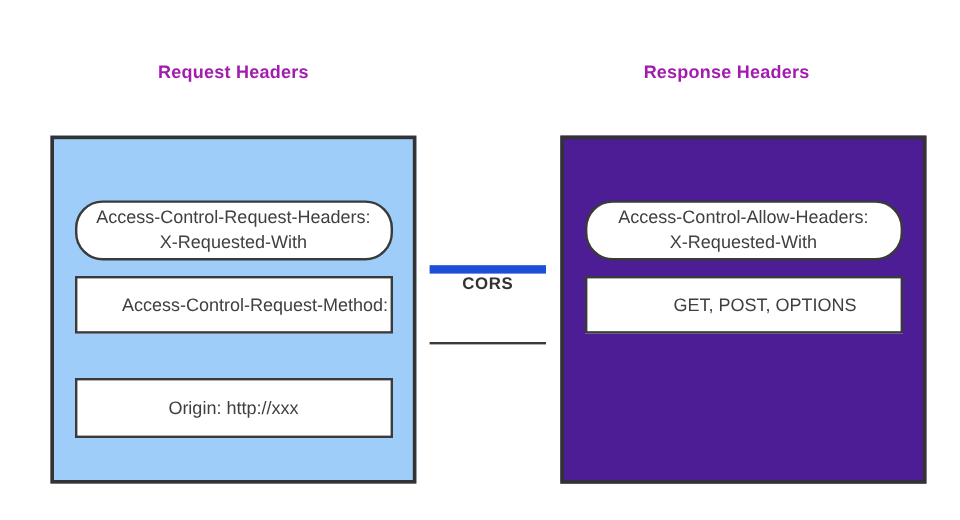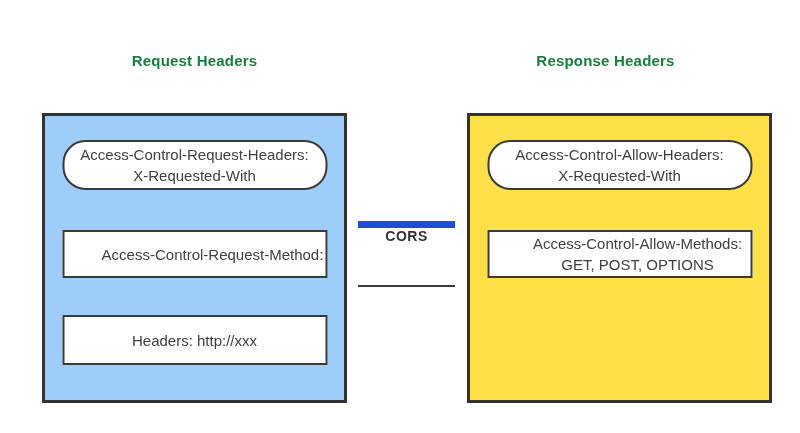--- a/index.html
+++ b/index.html
@@ -15,55 +15,55 @@
     font-family: "Liberation Sans", sans-serif;
     overflow: hidden;
   }
   .panel-title {
     position: absolute;
     top: 52px;
     width: 305px;
     text-align: center;
     font-size: 15px;
     font-weight: bold;
-    color: #15803d;
+    color: #a21caf;
     letter-spacing: 0.2px;
   }
   .panel-title.left  { left: 42px; }
   .panel-title.right { left: 453px; }
 
   .panel {
     position: absolute;
     top: 113px;
     width: 305px;
     height: 290px;
     border: 3px solid #333333;
     box-sizing: border-box;
   }
   .panel.blue { left: 42px;  background: #9ECDFA; }
-  .panel.pink { left: 467px; background: #fde047; }
+  .panel.pink { left: 467px; background: #4c1d95; }
 
   .hbox {
     position: absolute;
     left: 50%;
     transform: translateX(-50%);
     width: 265px;
     background: #ffffff;
     border: 2px solid #3a3a3a;
     box-sizing: border-box;
     display: flex;
     flex-direction: column;
     align-items: center;
     justify-content: center;
     text-align: center;
     font-size: 15px;
     line-height: 21px;
     color: #404040;
   }
-  .hbox.b1 { top: 24px;  height: 50px; border-radius: 23px; }
+  .hbox.b1 { top: 51px;  height: 50px; border-radius: 23px; }
   .hbox.b2 { top: 114px; height: 48px; padding-left: 36px; }
   .hbox.b3 { top: 199px; height: 50px; }
   .hbox span:empty { display: none; }
 
   .connector {
     position: absolute;
     left: 358px;
     top: 221px;
     width: 97px;
     height: 66px;
@@ -89,33 +89,32 @@
 
   <div class="panel blue">
     <div class="hbox b1">
       <span>Access-Control-Request-Headers:</span>
       <span>X-Requested-With</span>
     </div>
     <div class="hbox b2">
       <span>Access-Control-Request-Method:</span>
     </div>
     <div class="hbox b3">
-      <span>Headers: http://xxx</span>
+      <span>Origin: http://xxx</span>
 
     </div>
   </div>
 
   <div class="connector">
     <span>CORS</span>
   </div>
 
   <div class="panel pink">
     <div class="hbox b1">
       <span>Access-Control-Allow-Headers:</span>
       <span>X-Requested-With</span>
     </div>
     <div class="hbox b2">
-      <span>Access-Control-Allow-Methods:</span>
       <span>GET, POST, OPTIONS</span>
     </div>
   </div>
 
 </div>
 
 </body></html>

